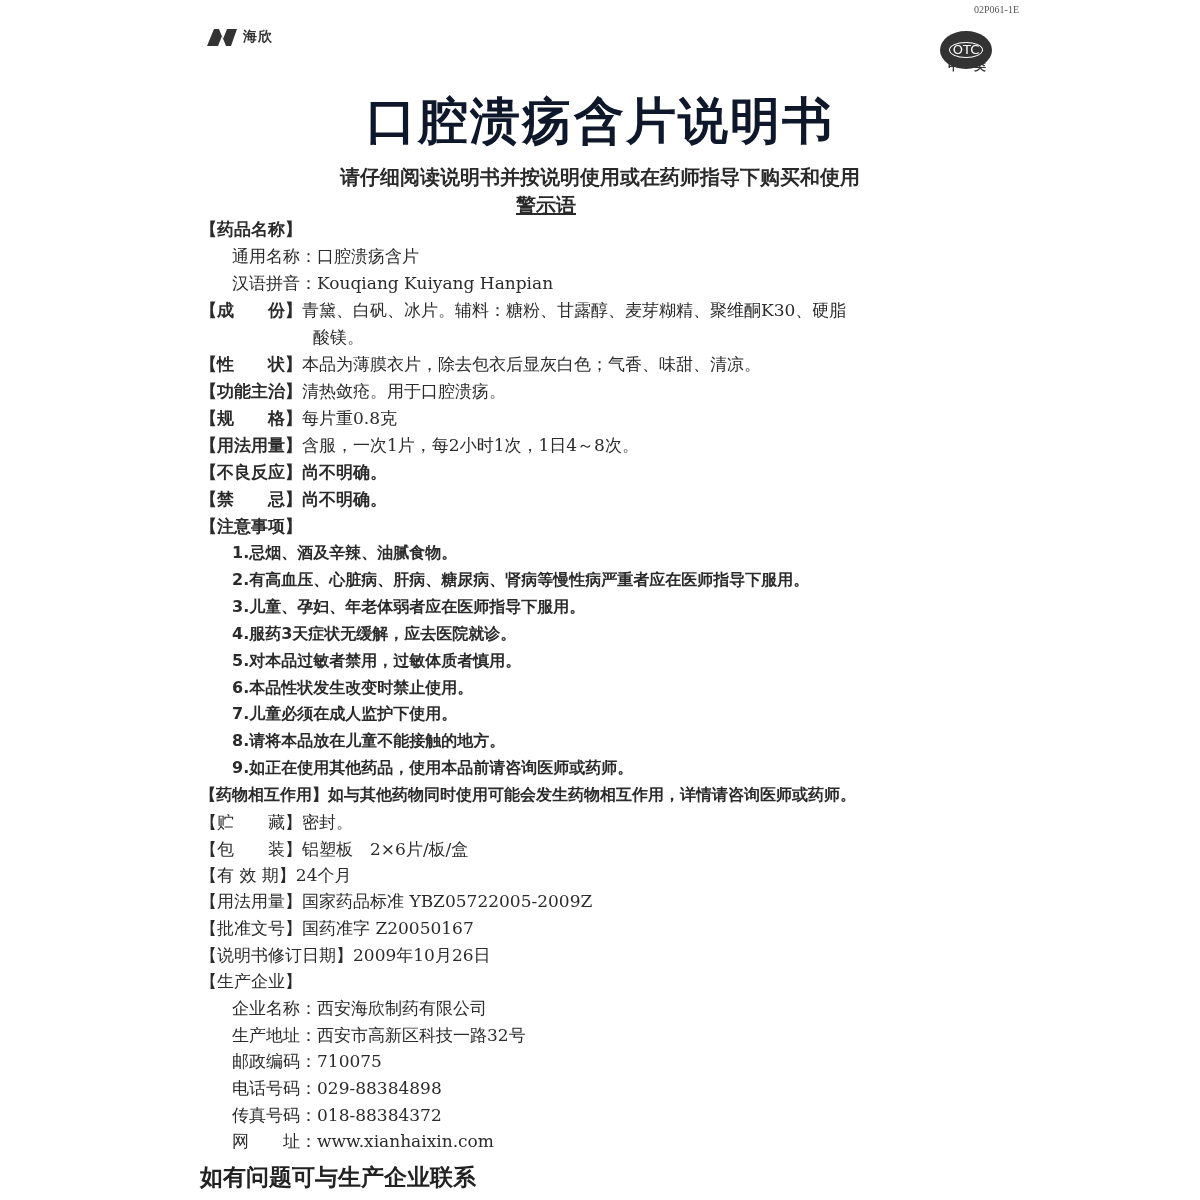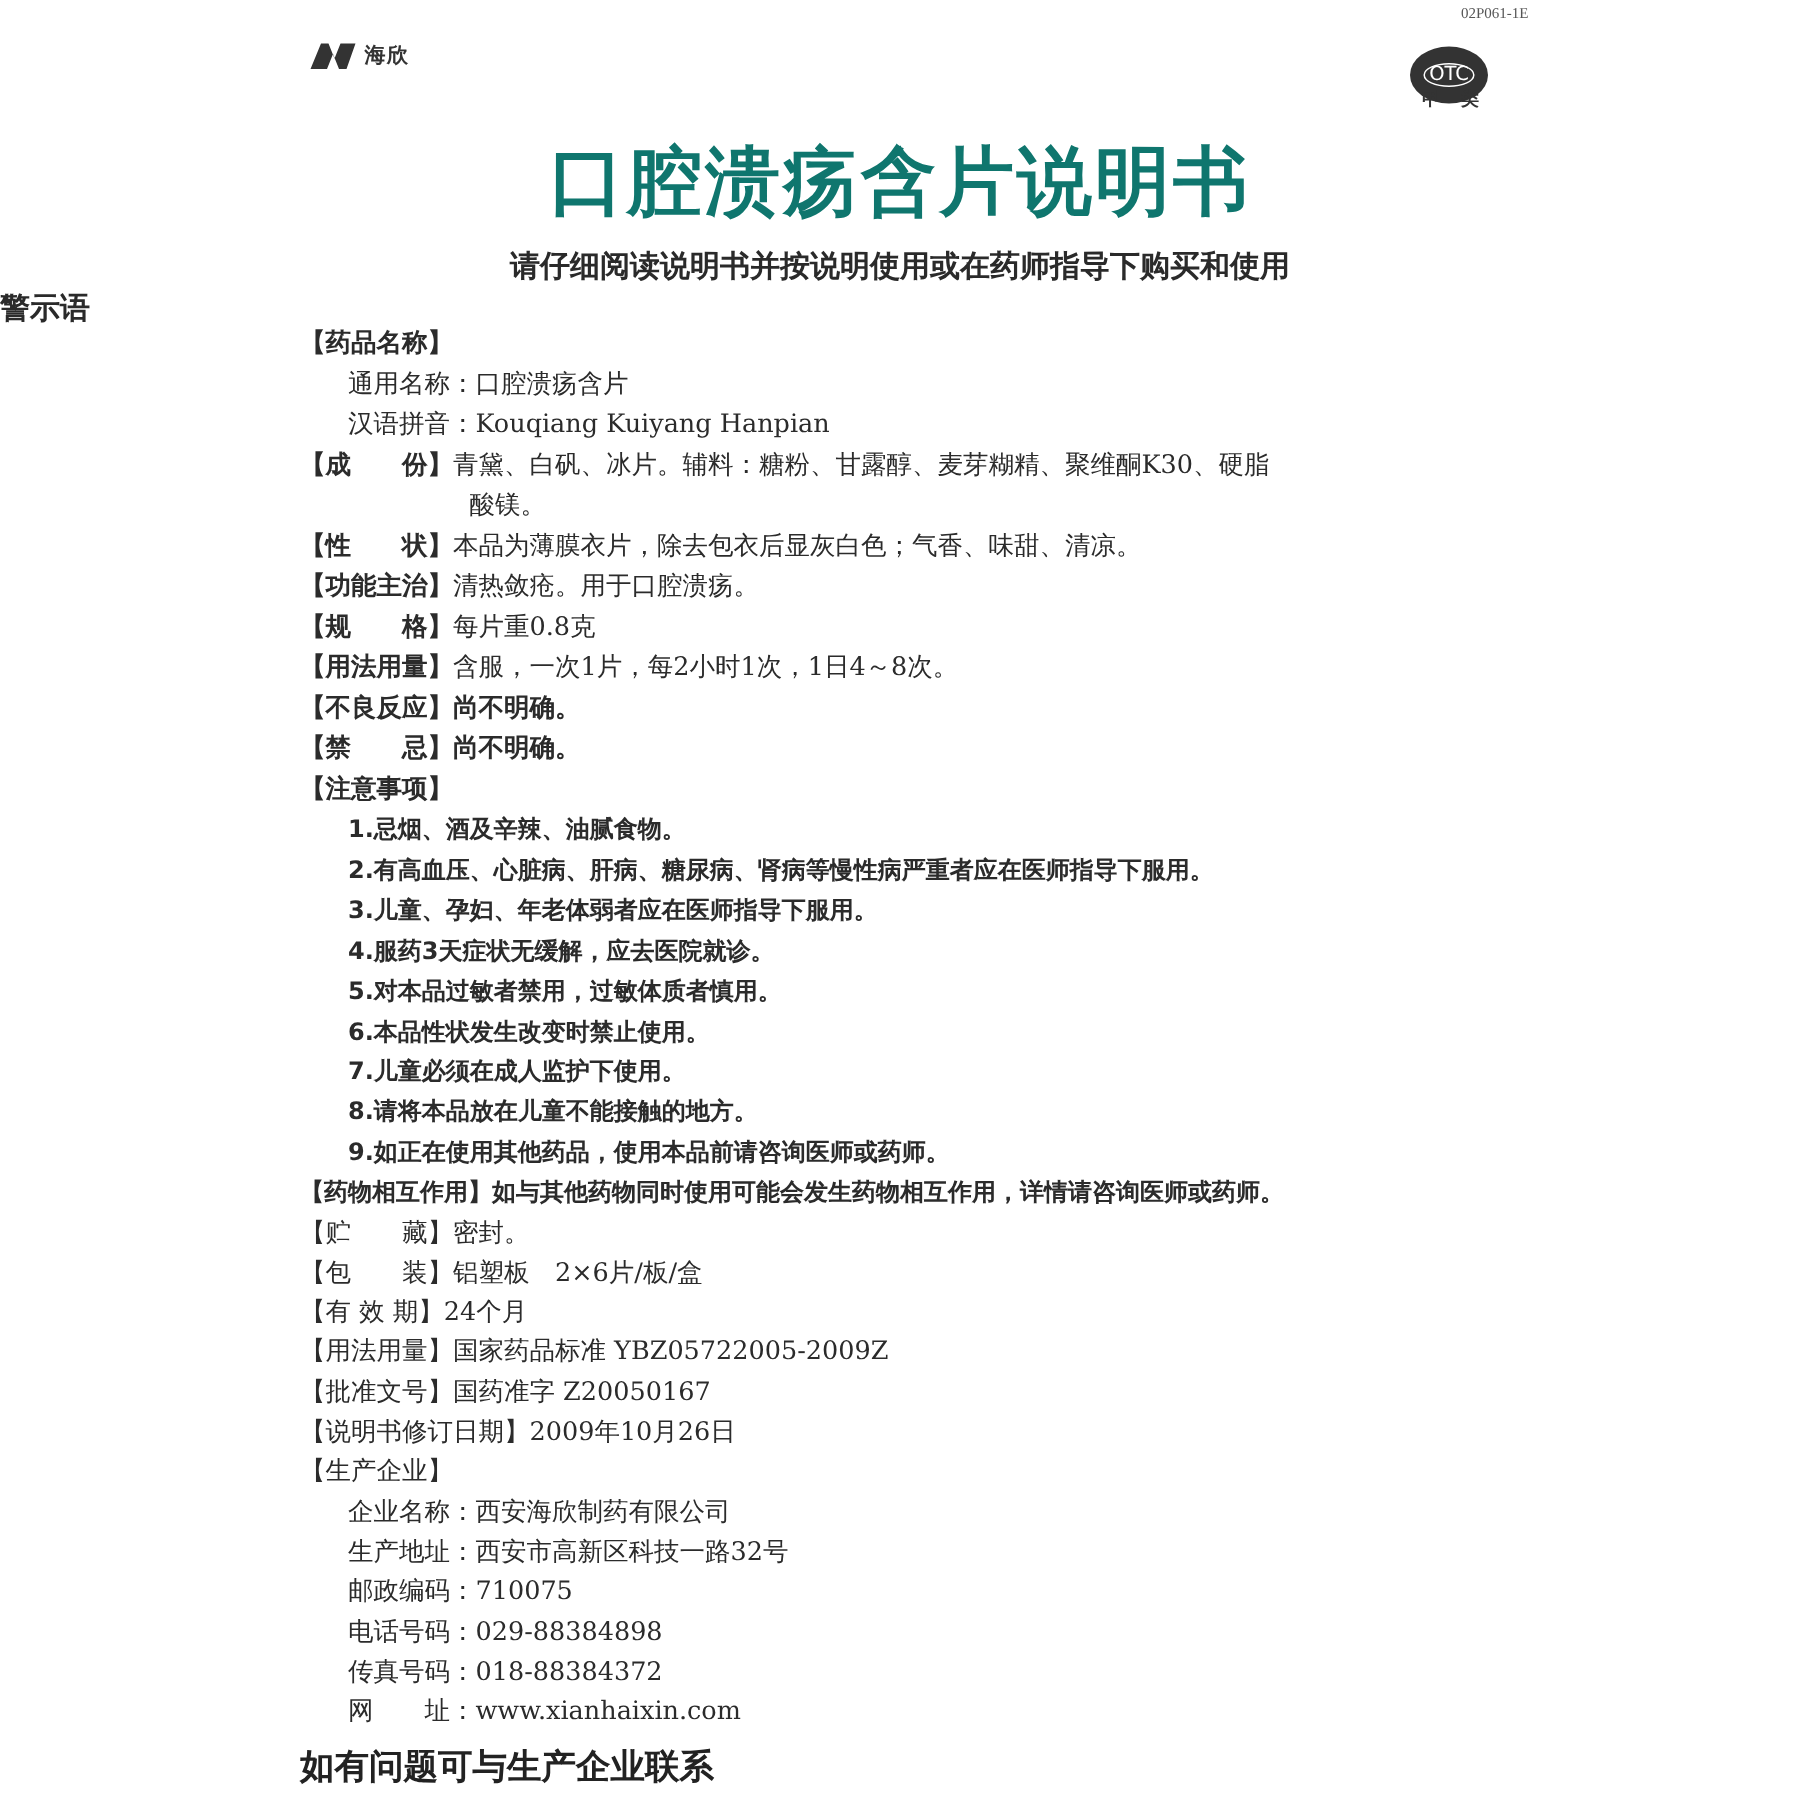--- a/index.html
+++ b/index.html
@@ -7,23 +7,23 @@
          font-family:"DejaVu Serif","Liberation Serif",serif; color:#2a2a2a; }
   .abs { position:absolute; }
   .logo { left:205px; top:26px; display:flex; align-items:center; gap:4px; }
   .logo-mark { width:34px; height:22px; }
   .logo-text { font-family:"DejaVu Sans",sans-serif; font-weight:bold; font-size:14px; color:#333; letter-spacing:1px; }
   .code { right:181px; top:4px; font-family:Liberation Serif, serif; font-size:10px; color:#555; }
   .otc { left:940px; top:31px; width:52px; height:38px; border-radius:50%; background:#333;
          color:#fff; font-family:"DejaVu Sans",sans-serif; font-size:13px; display:flex; align-items:center; justify-content:center; }
   .otc span { border:1px solid #fff; border-radius:50%; padding:0 3px; line-height:14px; }
   .otc-class { left:948px; top:58px; font-family:"DejaVu Sans",sans-serif; font-weight:bold; font-size:12px; color:#333; letter-spacing:14px; }
-  .title { left:0; width:1200px; top:88px; text-align:center; font-family:"DejaVu Sans",sans-serif; font-weight:bold; font-size:50px; color:#0f766e; letter-spacing:2px; }
+  .title { left:0; width:1200px; top:88px; text-align:center; font-family:"DejaVu Sans",sans-serif; font-weight:bold; font-size:50px; color:#0f172a; letter-spacing:2px; }
   .subtitle { left:0; width:1200px; top:164px; text-align:center; font-family:"DejaVu Sans",sans-serif; font-weight:bold; font-size:20px; color:#2a2a2a; }
-  .warning { left:0; width:1092px; top:192px; font-family:"DejaVu Sans",sans-serif; font-weight:bold; font-size:20px; color:#2a2a2a; }
+  .warning { left:0; width:1092px; top:192px; text-align:center; font-family:"DejaVu Sans",sans-serif; font-weight:bold; font-size:20px; color:#2a2a2a;text-decoration:underline; }
   .line { position:absolute; left:200px; font-size:17px; line-height:22px; white-space:nowrap; color:#2b2b2b; font-weight:bold; }
   .ind1 { left:232px; font-weight:normal; }
   .noteitem { left:232px; font-family:"DejaVu Sans",sans-serif; font-size:16px; font-weight:bold; }
   .footer { left:200px; top:1162px; font-family:"DejaVu Sans",sans-serif; font-weight:bold; font-size:23px; color:#222; }
 </style>
 </head>
 <body>
 
 <div class="abs logo">
   <svg class="logo-mark" viewBox="0 0 34 22">

